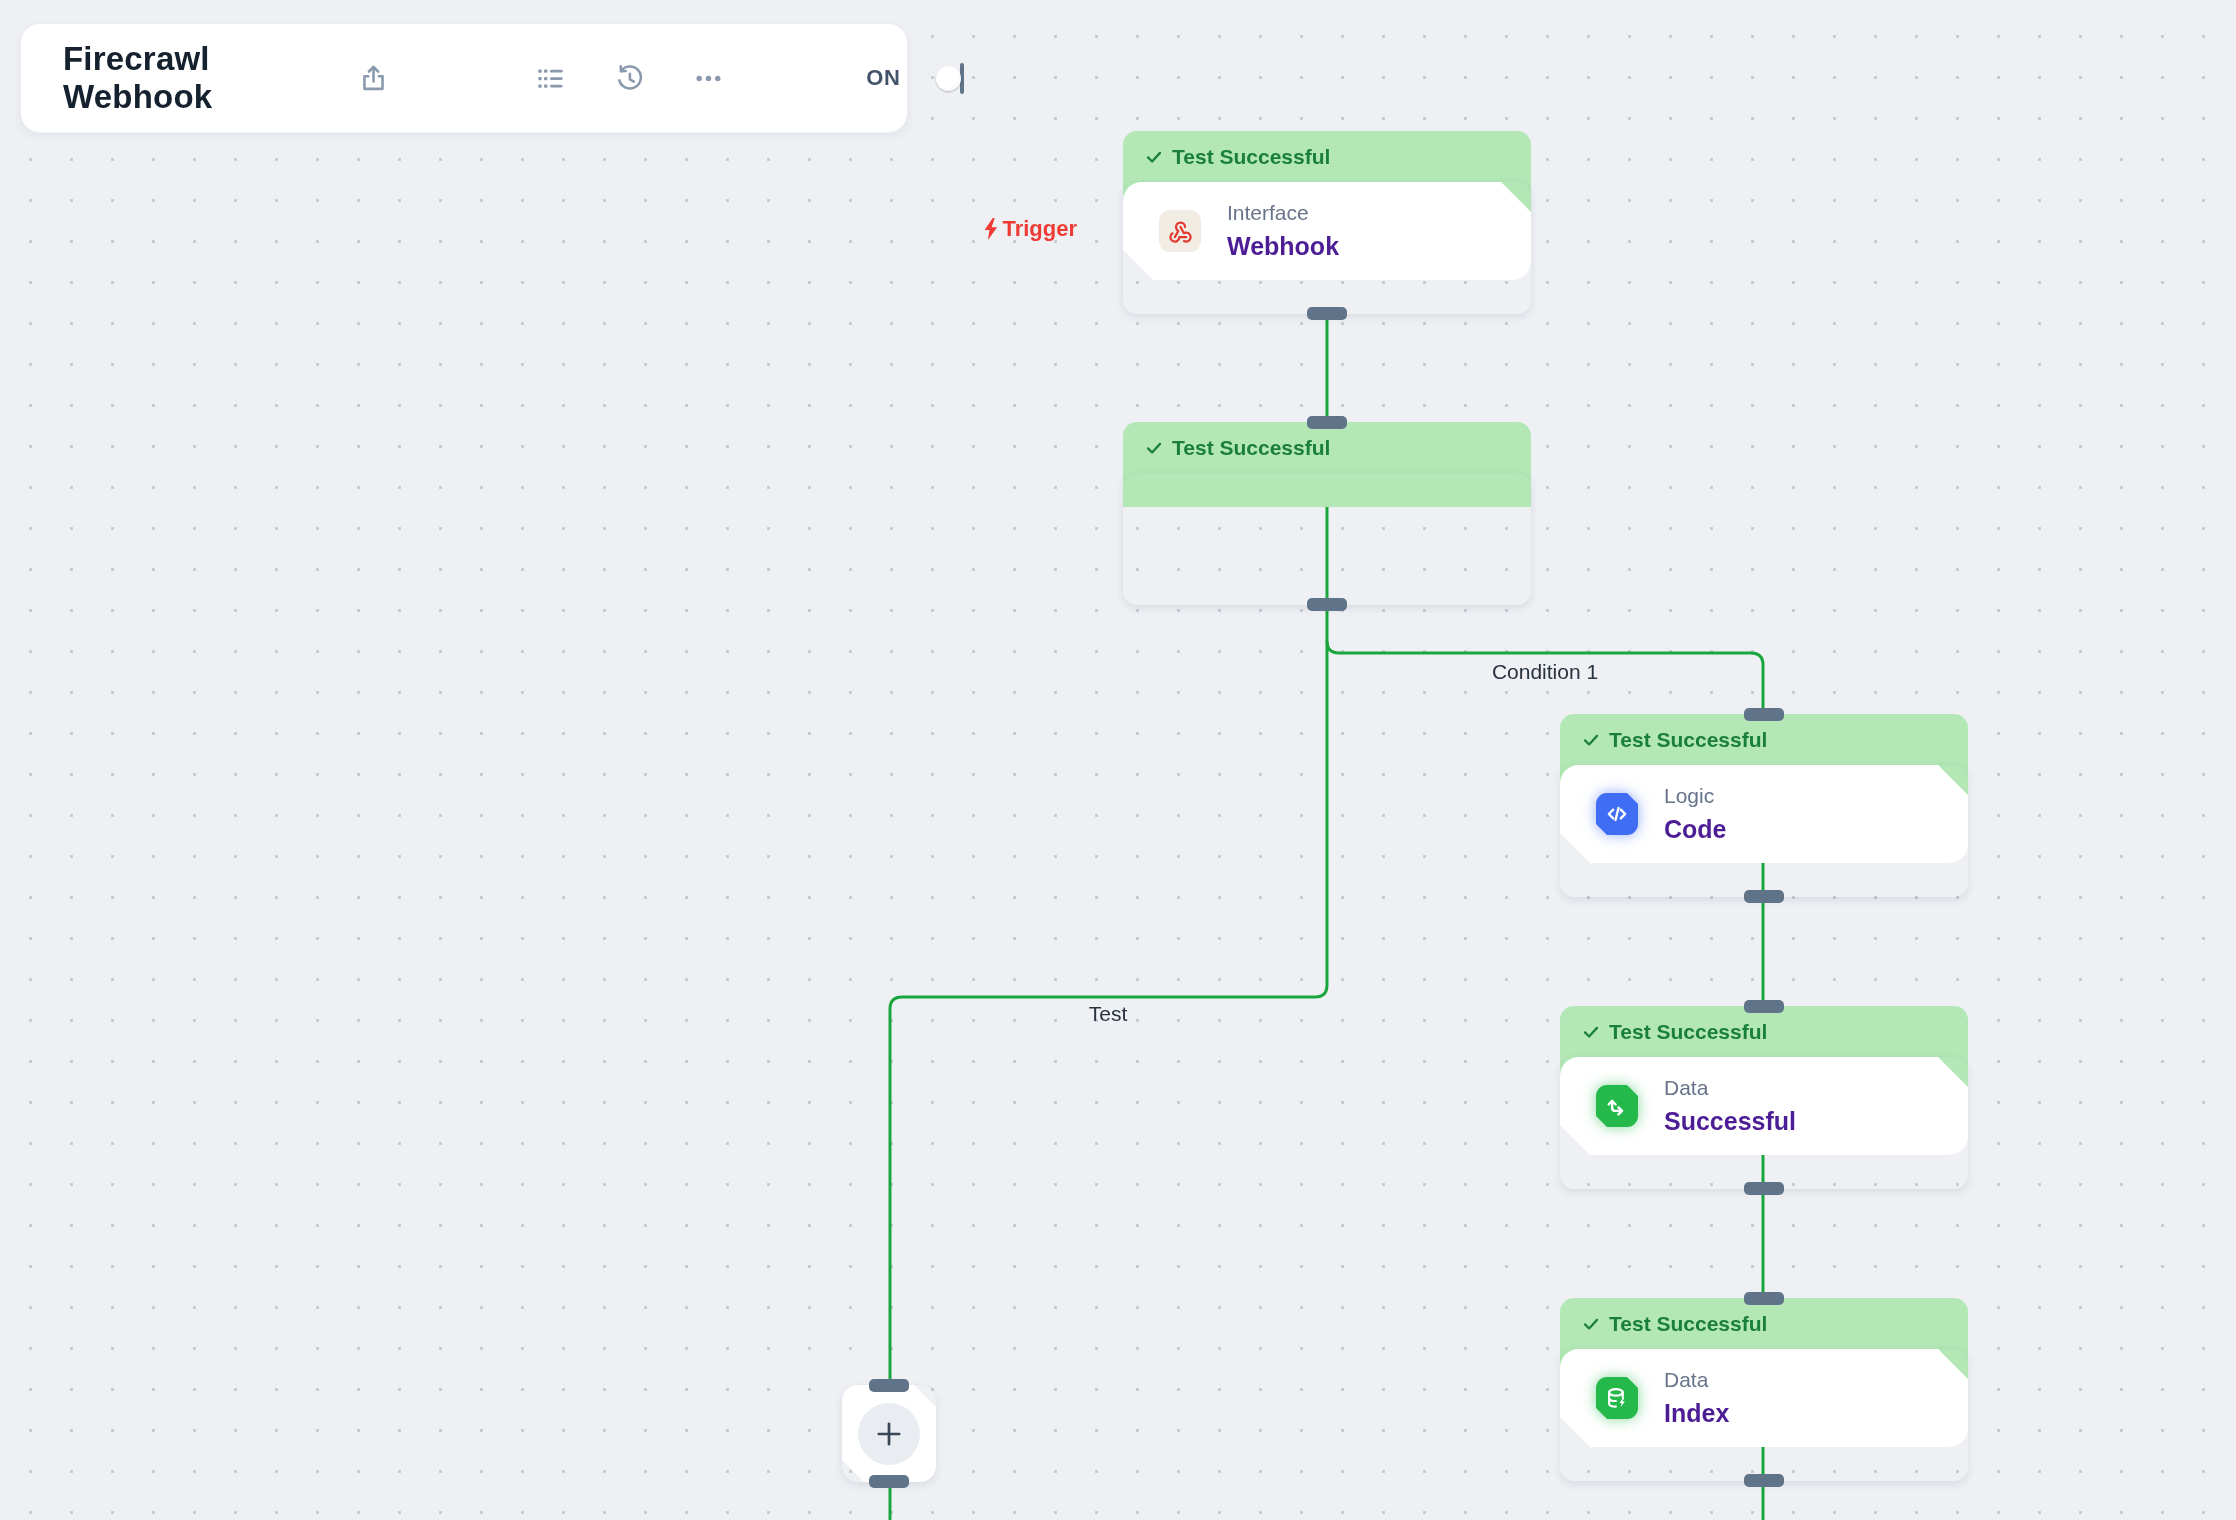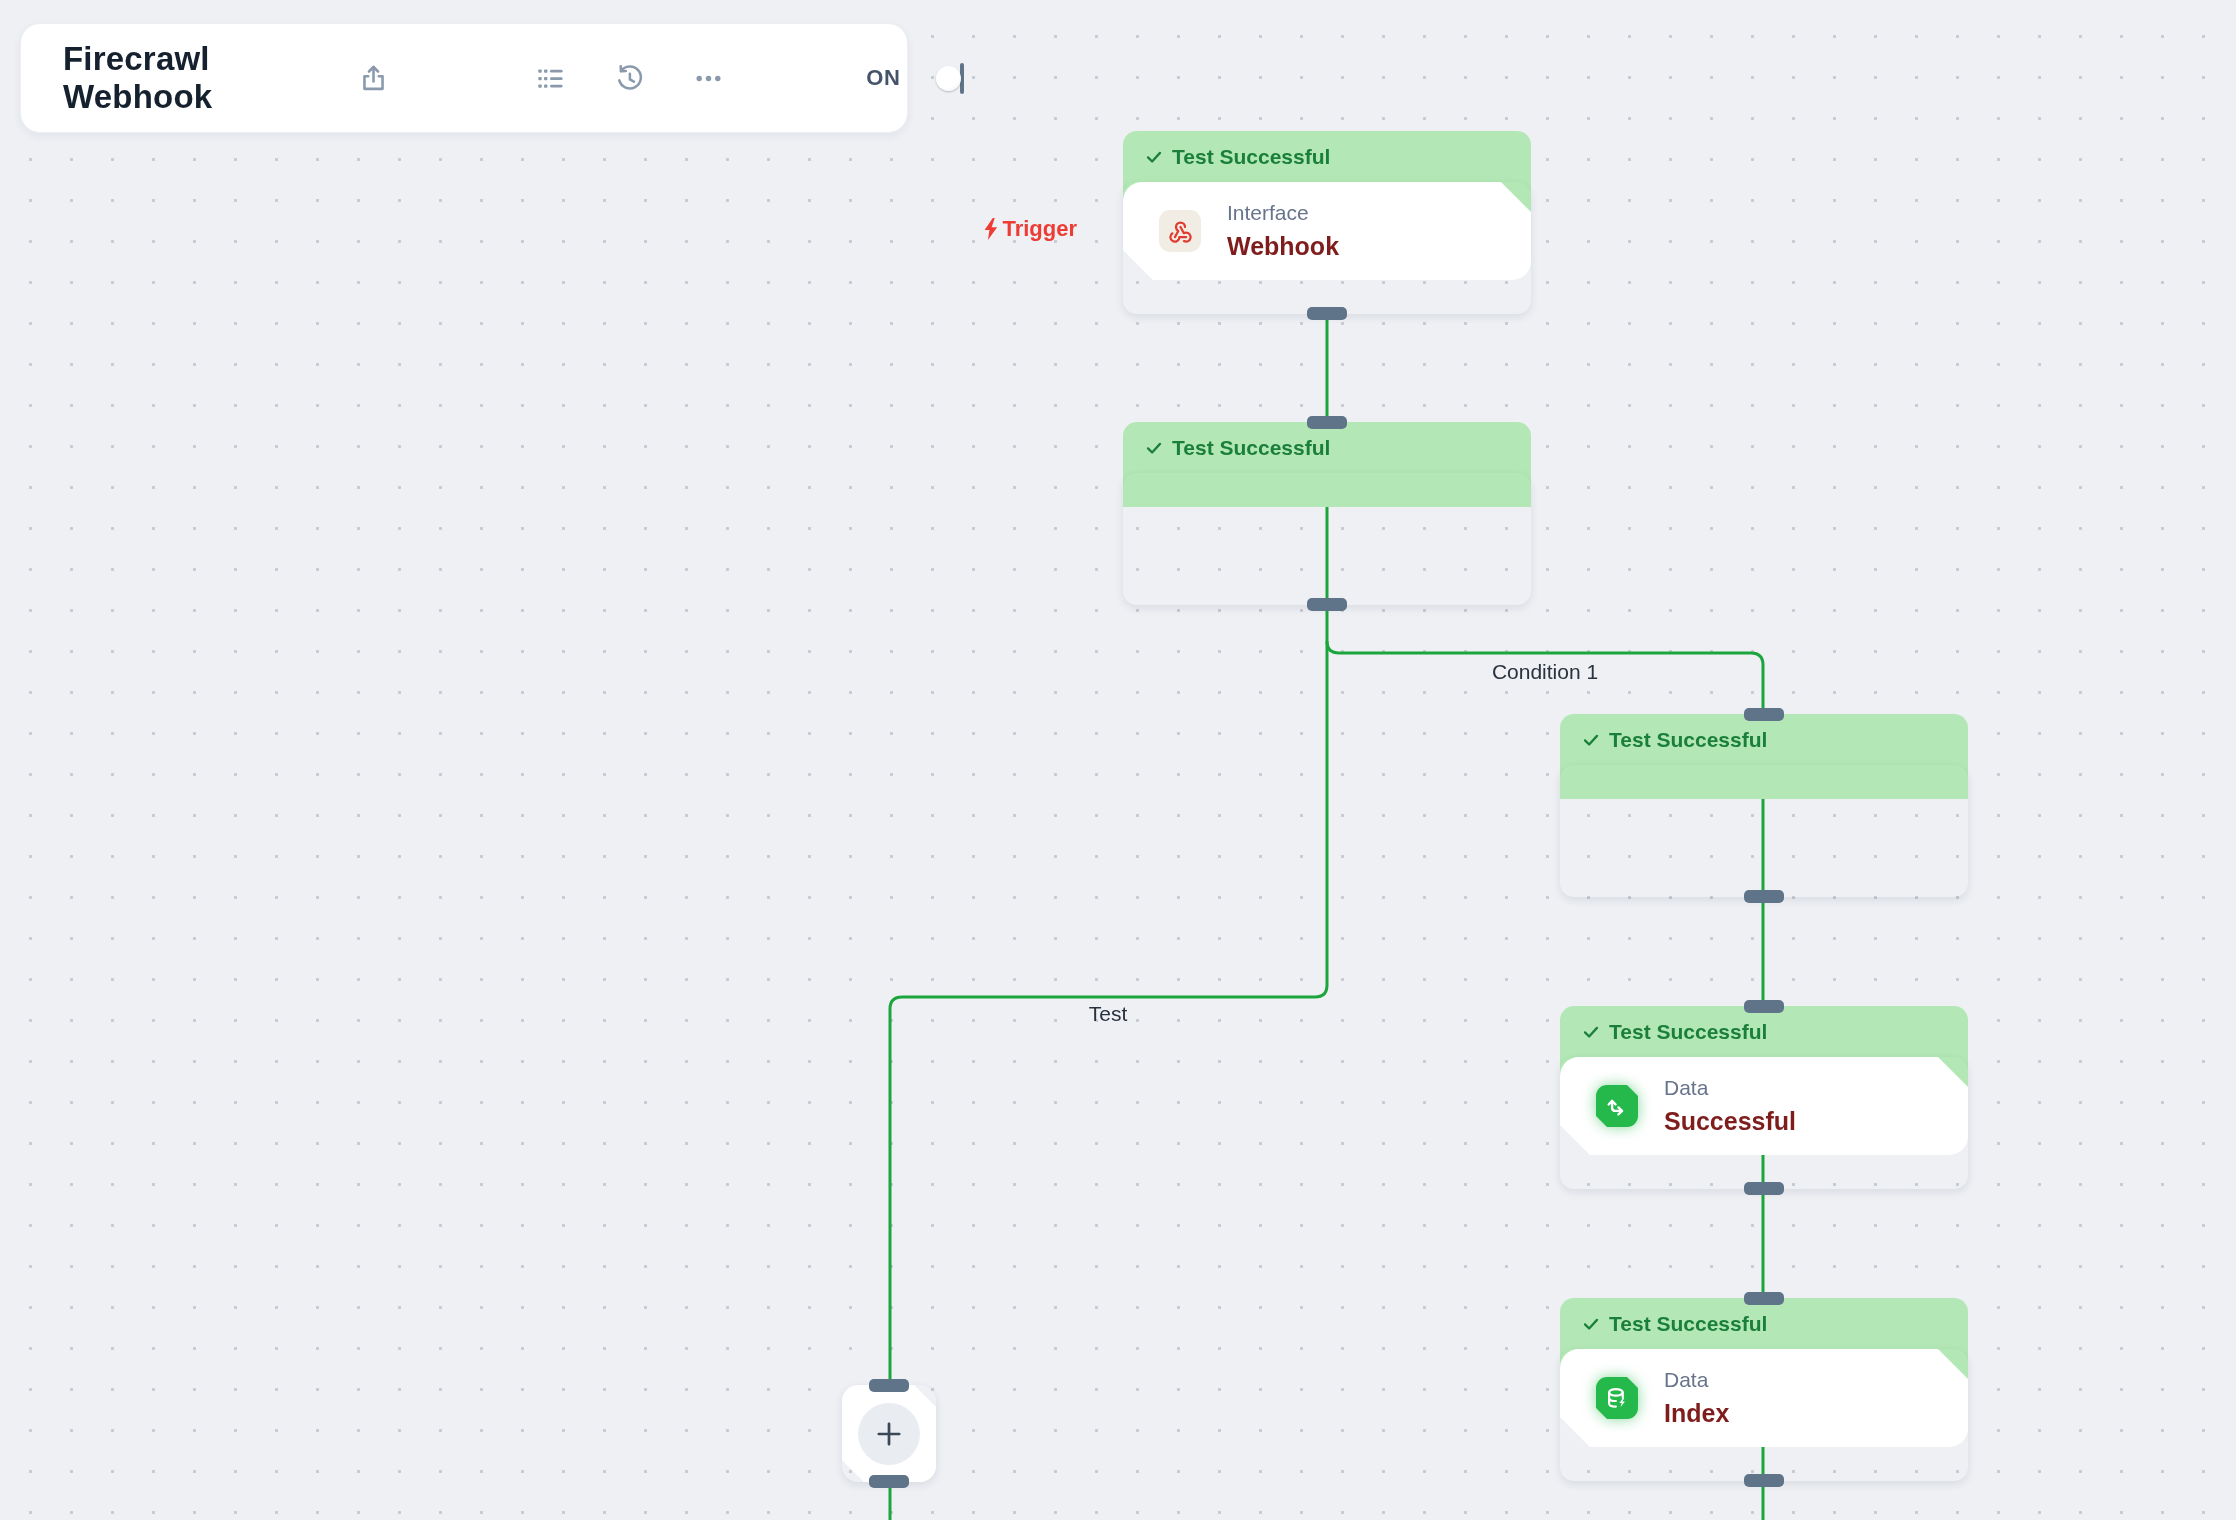--- a/index.html
+++ b/index.html
@@ -71,21 +71,21 @@
   }
   .icon-wrap{ position:relative; margin-left:36px; width:42px; height:42px; flex:0 0 42px; }
   .icon-wrap .node-icon{ margin-left:0; }
   .glow-blue{ filter:drop-shadow(0 0 7px rgba(63,109,244,.55)); }
   .glow-green{ filter:drop-shadow(0 0 7px rgba(37,184,75,.55)); }
   .bg-blue{ background:#3f6df4; }
   .bg-green{ background:#25b84b; }
   .bg-beige{ background:#f2ede4; clip-path:none; border-radius:11px; }
   .labels{ margin-left:26px; display:flex; flex-direction:column; gap:7px; }
   .cat{ font-size:21px; color:#67748b; }
-  .nodename{ font-size:25px; font-weight:700; color:#7f1d1d; }
+  .nodename{ font-size:25px; font-weight:700; color:#4c1d95; }
   .handle{
     position:absolute; left:50%; width:40px; height:13px; margin-left:-20px;
     background:#5f7389; border-radius:5px; z-index:12; cursor:crosshair;
   }
   .handle.top{ top:-6px; }
   .handle.bottom{ top:176px; }
   
   .add-node{ position:absolute; left:842px; top:1385px; width:94px; height:97px; z-index:10; }
   .add-card{
     position:absolute; inset:0; background:#ffffff; border-radius:16px;
@@ -156,20 +156,35 @@
   </div>
 
   <div class="node" style="left:1560px; top:714px;">
     <div class="banner">
       <svg width="18" height="18" viewBox="0 0 24 24">
         <path d="M4 12.5 L9.5 18 L20 6.5" fill="none" stroke="#1b7f3c" stroke-width="3" stroke-linecap="round" stroke-linejoin="round"></path>
       </svg>
       <span>Test Successful</span>
     </div>
     <div class="card-shadow"></div>
+    <div class="card">
+      <div class="icon-wrap glow-blue">
+        <div class="node-icon bg-blue">
+          <svg width="26" height="26" viewBox="0 0 24 24" fill="none" stroke="#ffffff" stroke-width="2.2" stroke-linecap="round" stroke-linejoin="round">
+            <path d="M8.5 8 L4.5 12 L8.5 16"></path>
+            <path d="M15.5 8 L19.5 12 L15.5 16"></path>
+            <path d="M13.4 6.5 L10.6 17.5"></path>
+          </svg>
+        </div>
+      </div>
+      <div class="labels">
+        <div class="cat">Logic</div>
+        <div class="nodename">Code</div>
+      </div>
+    </div>
     <div class="handle top"></div>
     <div class="handle bottom"></div>
   </div>
 
   <div class="node" style="left:1560px; top:1006px;">
     <div class="banner">
       <svg width="18" height="18" viewBox="0 0 24 24">
         <path d="M4 12.5 L9.5 18 L20 6.5" fill="none" stroke="#1b7f3c" stroke-width="3" stroke-linecap="round" stroke-linejoin="round"></path>
       </svg>
       <span>Test Successful</span>

